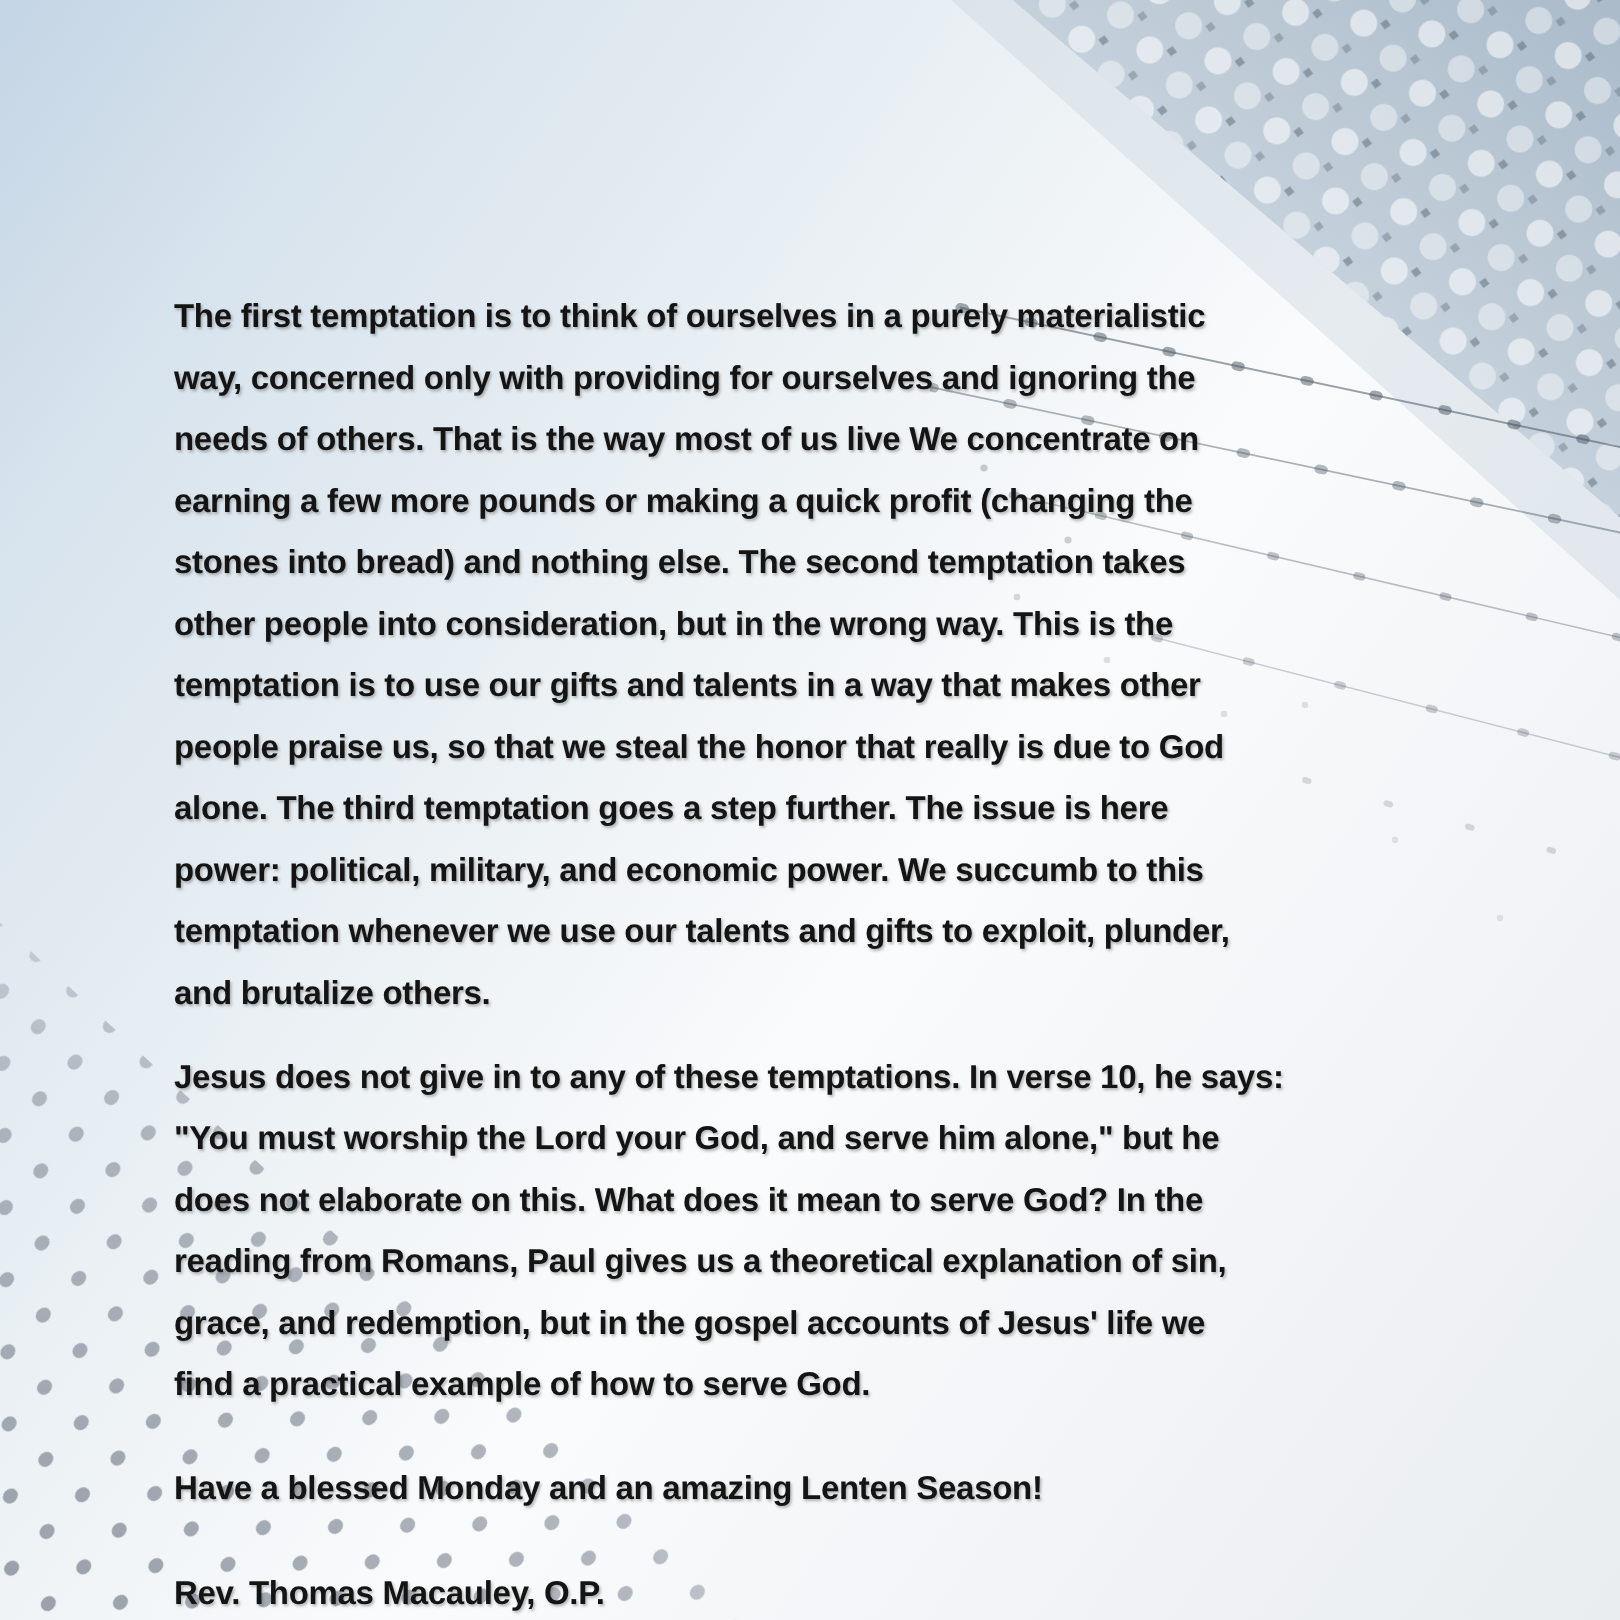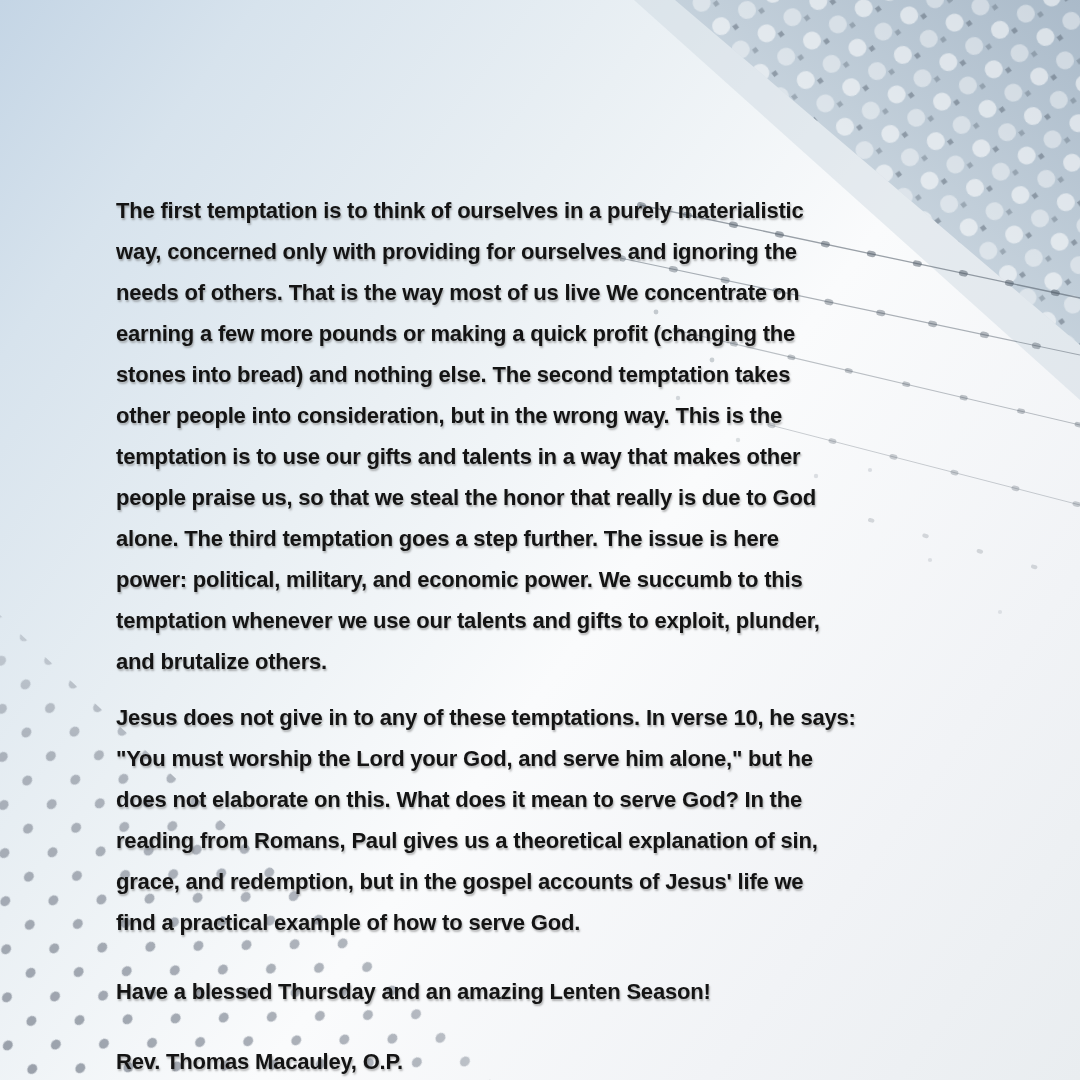--- a/index.html
+++ b/index.html
@@ -109,17 +109,17 @@
 alone. The third temptation goes a step further. The issue is here
 power: political, military, and economic power. We succumb to this
 temptation whenever we use our talents and gifts to exploit, plunder,
 and brutalize others.</p>
     <p class="para">Jesus does not give in to any of these temptations. In verse 10, he says:
 "You must worship the Lord your God, and serve him alone," but he
 does not elaborate on this. What does it mean to serve God? In the
 reading from Romans, Paul gives us a theoretical explanation of sin,
 grace, and redemption, but in the gospel accounts of Jesus' life we
 find a practical example of how to serve God.</p>
-    <p class="signoff">Have a blessed Thursday and an amazing Lenten Season!</p>
+    <p class="signoff">Have a blessed Monday and an amazing Lenten Season!</p>
     <p class="signature">Rev. Thomas Macauley, O.P.</p>
   </div>
 
 </div>
 
 </body></html>

